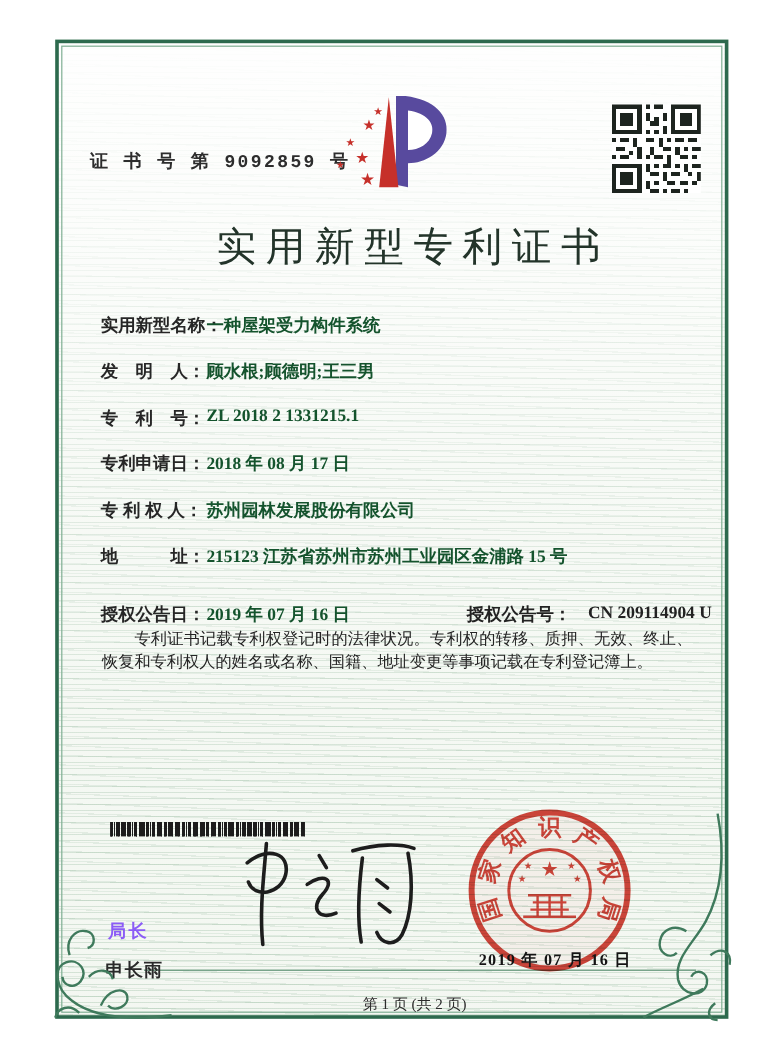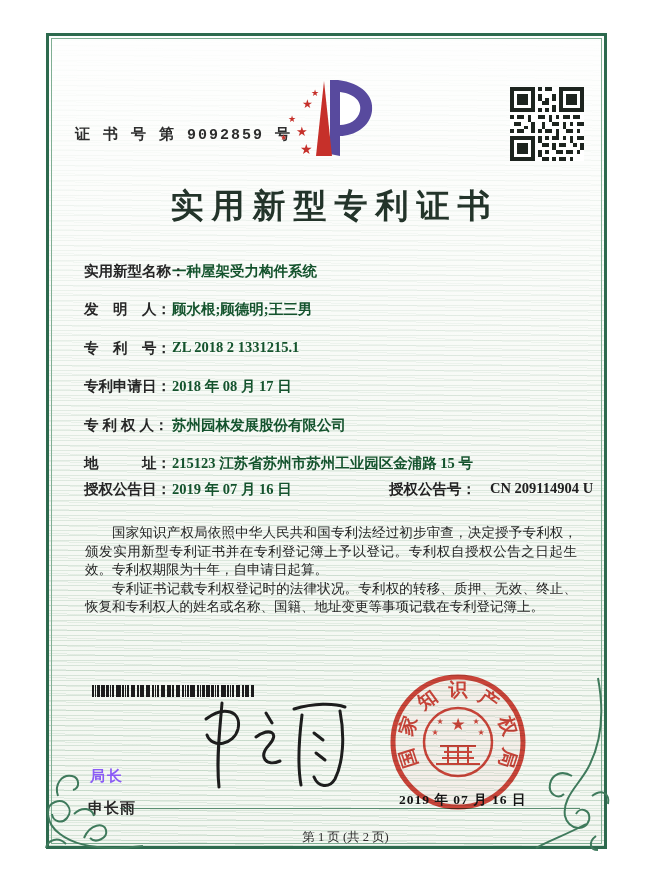--- a/index.html
+++ b/index.html
@@ -28,22 +28,22 @@
   .bottom-rule{
     position:absolute;left:120px;right:70px;top:808px;height:1px;background:#5b8f72;
   }
 
   .cert-no{position:absolute;left:75px;top:85px;font-size:15px;font-weight:700;letter-spacing:2px;color:#2d2d2d;}
 
   .logo{position:absolute;left:278px;top:78px;width:100px;height:82px;}
   .qr{position:absolute;left:510px;top:87px;width:74px;height:74px;}
 
   .title{
-    position:absolute;left:54px;top:184px;width:561px;text-align:center;
-    font-size:33px;font-weight:700;letter-spacing:8px;color:#23342a;
+    position:absolute;left:64px;top:184px;width:561px;text-align:center;
+    font-size:33px;font-weight:400;letter-spacing:8px;color:#23342a;
     font-family:"Liberation Serif","DejaVu Serif",serif;
   }
 
   .row{position:absolute;left:84px;font-size:14.5px;white-space:nowrap;}
   .row .lbl{font-weight:700;color:#262626;display:inline-block;min-width:89px;}
   .row .val{position:absolute;left:88px;top:0;font-weight:600;color:#14532d;font-family:"Liberation Serif","DejaVu Serif",serif;white-space:nowrap;}
   .row2-pair{position:absolute;left:305px;top:0;font-weight:700;}
   .row2-val{position:absolute;left:406px;top:0;font-weight:600;font-family:"Liberation Serif","DejaVu Serif",serif;}
 
   .paras{
@@ -146,29 +146,28 @@
   <span class="val">2018 年 08 月 17 日</span>
 </div>
 <div class="row" style="top:416px">
   <span class="lbl">专 利 权 人：</span>
   <span class="val">苏州园林发展股份有限公司</span>
 </div>
 <div class="row" style="top:454px">
   <span class="lbl">地　　　址：</span>
   <span class="val">215123 江苏省苏州市苏州工业园区金浦路 15 号</span>
 </div>
-<div class="row" style="top:480px">
+<div class="row" style="top:503px">
   <span class="lbl">授权公告日：</span>
   <span class="val">2019 年 07 月 16 日</span>
   <span class="row2-pair">授权公告号：</span>
   <span class="row2-val">CN 209114904 U</span>
 </div>
 
 <div class="paras">
-  <p>国家知识产权局依照中华人民共和国专利法经过初步审查，决定授予专利权，颁发实用新型专利证书并在专利登记簿上予以登记。专利权自授权公告之日起生效。专利权期限为十年，自申请日起算。</p>
   <p>专利证书记载专利权登记时的法律状况。专利权的转移、质押、无效、终止、恢复和专利权人的姓名或名称、国籍、地址变更等事项记载在专利登记簿上。</p>
 </div>
 
 <div class="barcode"></div>
 
 <div class="signer-title heiti">局长</div>
 <div class="signer-name heiti">申长雨</div>
 
 <svg class="signature" viewBox="0 0 152 102">
   <g fill="none" stroke="#1d1d1d" stroke-width="3" stroke-linecap="round">

